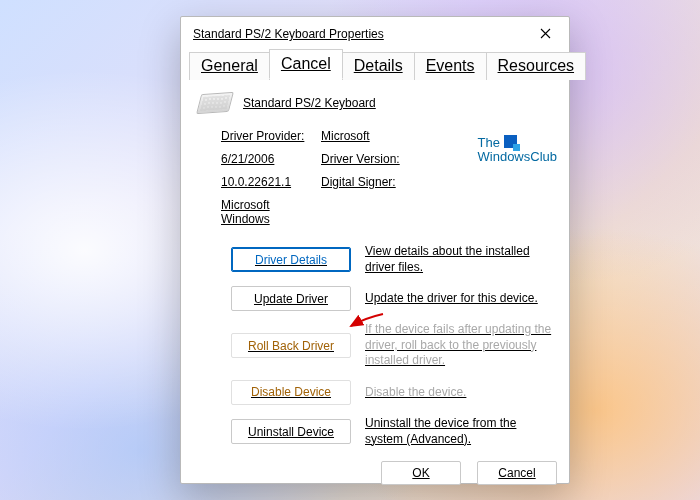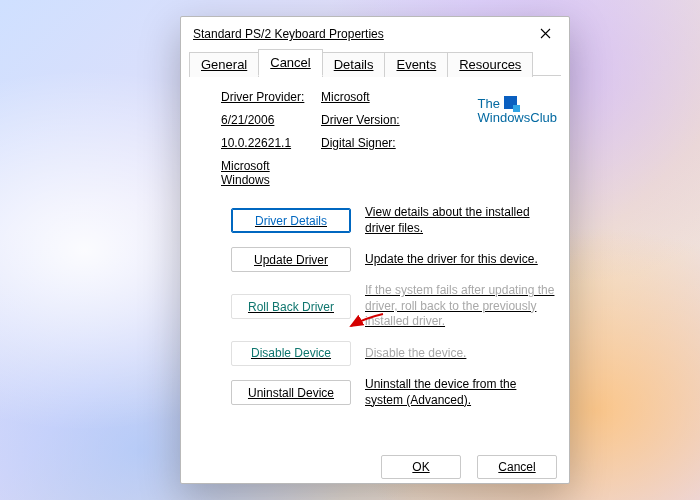--- a/index.html
+++ b/index.html
@@ -59,21 +59,21 @@
     content:"";
     position:absolute;
     left:8px; right:8px; bottom:0;
     border-bottom:1px solid #d0d0d0;
   }
   .tab {
     padding: 4px 11px 5px;
     border: 1px solid #d0d0d0;
     border-bottom: none;
     background: #fbfbfb;
-    font-size: 13px;
+    font-size: 16px;
     cursor: pointer;
     margin-right: -1px;
     position: relative;
     top: 1px;
     z-index: 1;
   }
   .tab.active {
     background: #ffffff;
     border-bottom: 1px solid #fff;
     z-index: 3;
@@ -147,21 +147,21 @@
     width: 120px;
     height: 25px;
     border: 1px solid #c9c9c9;
     background: #ffffff;
     font: inherit;
     cursor: pointer;
     border-radius:2px;
     padding: 0;
   }
   .btn.focused { border: 1px solid #0067c0; box-shadow: inset 0 0 0 1px #0067c0; color:#0067c0; }
-  .btn:disabled { color:#0f766e; cursor:default; border-color:#e0e0e0; }
+  .btn:disabled { color:#a16207; cursor:default; border-color:#e0e0e0; }
 
   .footer {
     display:flex; justify-content:flex-end; gap:16px;
     padding: 10px 12px 4px;
   }
   .footer .btn { width: 80px; height:24px; }
 
   .arrow {
     position:absolute;
     left: 345px;
@@ -189,20 +189,24 @@
   <div class="tabs">
     <div class="tab">General</div>
     <div class="tab active">Cancel</div>
     <div class="tab">Details</div>
     <div class="tab">Events</div>
     <div class="tab">Resources</div>
   </div>
 
   <div class="tab-content">
 
+    <div class="device-header">
+      <span class="kbd-icon"></span>
+      <span>Standard PS/2 Keyboard</span>
+    </div>
 
     <div class="info-grid">
       <span class="lab">Driver Provider:</span>
       <span class="val">Microsoft</span>
       <span class="val">6/21/2006</span>
       <span class="lab">Driver Version:</span>
       <span class="val">10.0.22621.1</span>
       <span class="lab">Digital Signer:</span>
       <span class="val">Microsoft Windows</span>
 
@@ -216,21 +220,21 @@
       <div class="action-row">
         <button class="btn focused">Driver Details</button>
         <span class="desc">View details about the installed driver files.</span>
       </div>
       <div class="action-row">
         <button class="btn">Update Driver</button>
         <span class="desc">Update the driver for this device.</span>
       </div>
       <div class="action-row disabled">
         <button class="btn" disabled="">Roll Back Driver</button>
-        <span class="desc">If the system fails after updating the driver, roll back to the previously installed driver.</span>
+        <span class="desc">If the device fails after updating the driver, roll back to the previously installed driver.</span>
       </div>
       <div class="action-row disabled">
         <button class="btn" disabled="">Disable Device</button>
         <span class="desc">Disable the device.</span>
       </div>
       <div class="action-row">
         <button class="btn">Uninstall Device</button>
         <span class="desc">Uninstall the device from the system (Advanced).</span>
       </div>
     </div>

